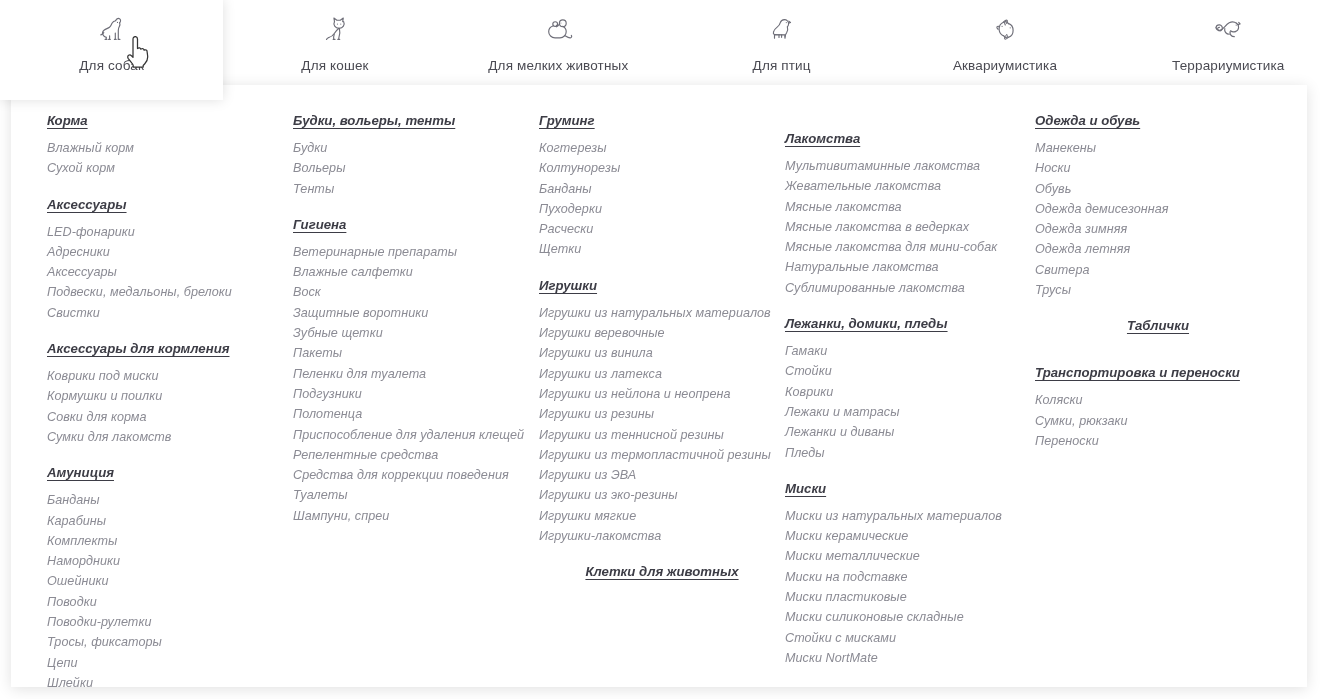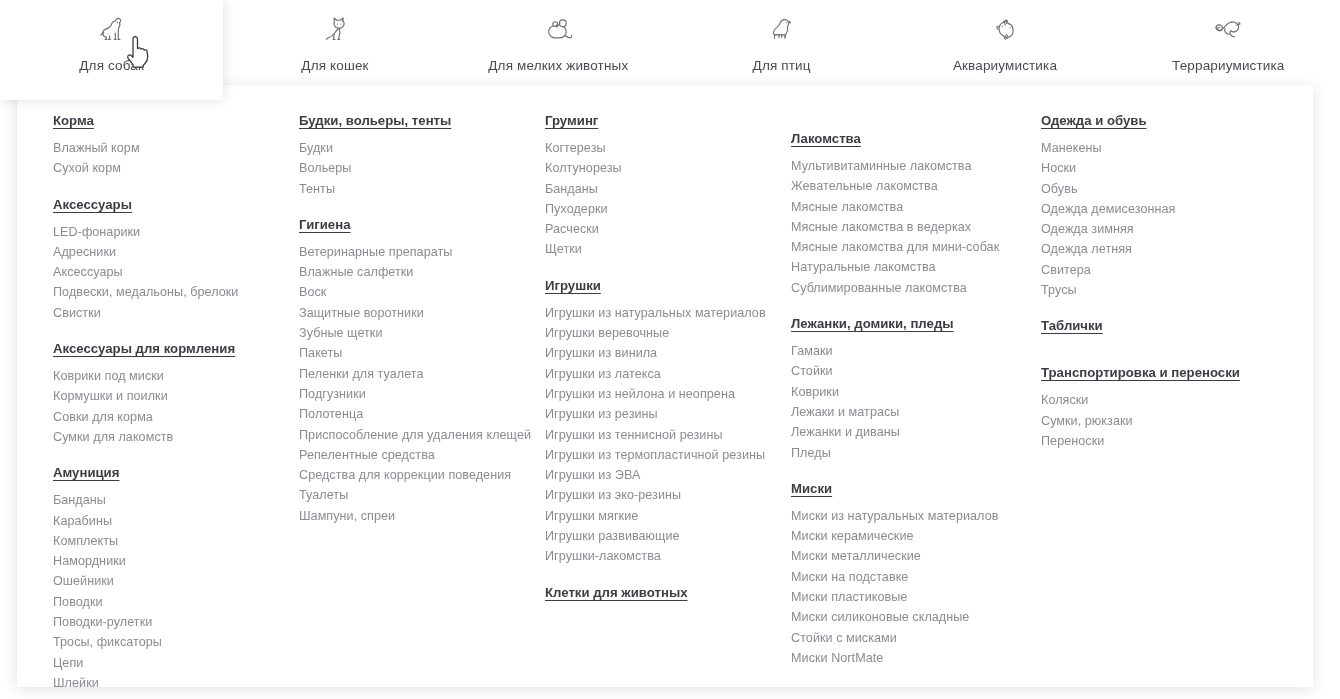--- a/index.html
+++ b/index.html
@@ -56,26 +56,27 @@
     position: absolute;
     left: 124px; top: 36px;
     width: 26px; height: 32px;
     z-index: 60;
     pointer-events: none;
   }
 
   
   #panel {
     position: absolute;
-    left: 17px; top: 85px;
+    left: 11px; top: 85px;
     width: 1296px; height: 602px;
     background: #ffffff;
     box-shadow: 0 2px 14px rgba(0,0,0,0.12);
     z-index: 10;
     overflow: hidden;
+    font-style: italic;
   }
   #panel-inner {
     position: absolute;
     left: 36px; top: 26px;
     right: 10px; bottom: 0;
     display: flex;
     gap: 0;
   }
   .col {
     width: 246px;
@@ -96,21 +97,21 @@
   }
   .group-items { margin: 0; padding: 0; list-style: none; }
   .group-items li {
     font-size: 12.6px;
     color: #8b8b94;
     line-height: 20.3px;
     letter-spacing: 0.05px;
     cursor: pointer;
     white-space: nowrap;
   }
-  .group.no-items { margin-bottom: 20px; }
+  .group.no-items { margin-bottom: 20px; text-align: center; }
 </style>
 </head>
 <body>
 
 <div id="tabbar">
     <div class="tab active">
       <div class="tab-icon">
         <svg width="34" height="34" viewBox="0 0 34 34">
       <path stroke="#6e6e78" stroke-width="1.15" fill="none" stroke-linecap="round" stroke-linejoin="round" d="M20.5 7.5c1.2-1.6 3.1-2.4 4.3-1.6 1.1.8 1 2.6-.2 3.9"></path>
       <path stroke="#6e6e78" stroke-width="1.15" fill="none" stroke-linecap="round" stroke-linejoin="round" d="M24.6 9.8c.5 1.2.4 2.6-.3 3.8-.7 1.3-1 2.5-1 3.9v8.8"></path>
@@ -277,21 +278,20 @@
             <li>Игрушки веревочные</li>
             <li>Игрушки из винила</li>
             <li>Игрушки из латекса</li>
             <li>Игрушки из нейлона и неопрена</li>
             <li>Игрушки из резины</li>
             <li>Игрушки из теннисной резины</li>
             <li>Игрушки из термопластичной резины</li>
             <li>Игрушки из ЭВА</li>
             <li>Игрушки из эко-резины</li>
             <li>Игрушки мягкие</li>
-            <li>Игрушки развивающие</li>
             <li>Игрушки-лакомства</li>
           </ul></div>
         <div class="group no-items"><a class="group-title">Клетки для животных</a></div>
       </div>
       <div class="col">
         <div class="group"><a class="group-title">Лакомства</a><ul class="group-items">
             <li>Мультивитаминные лакомства</li>
             <li>Жевательные лакомства</li>
             <li>Мясные лакомства</li>
             <li>Мясные лакомства в ведерках</li>

